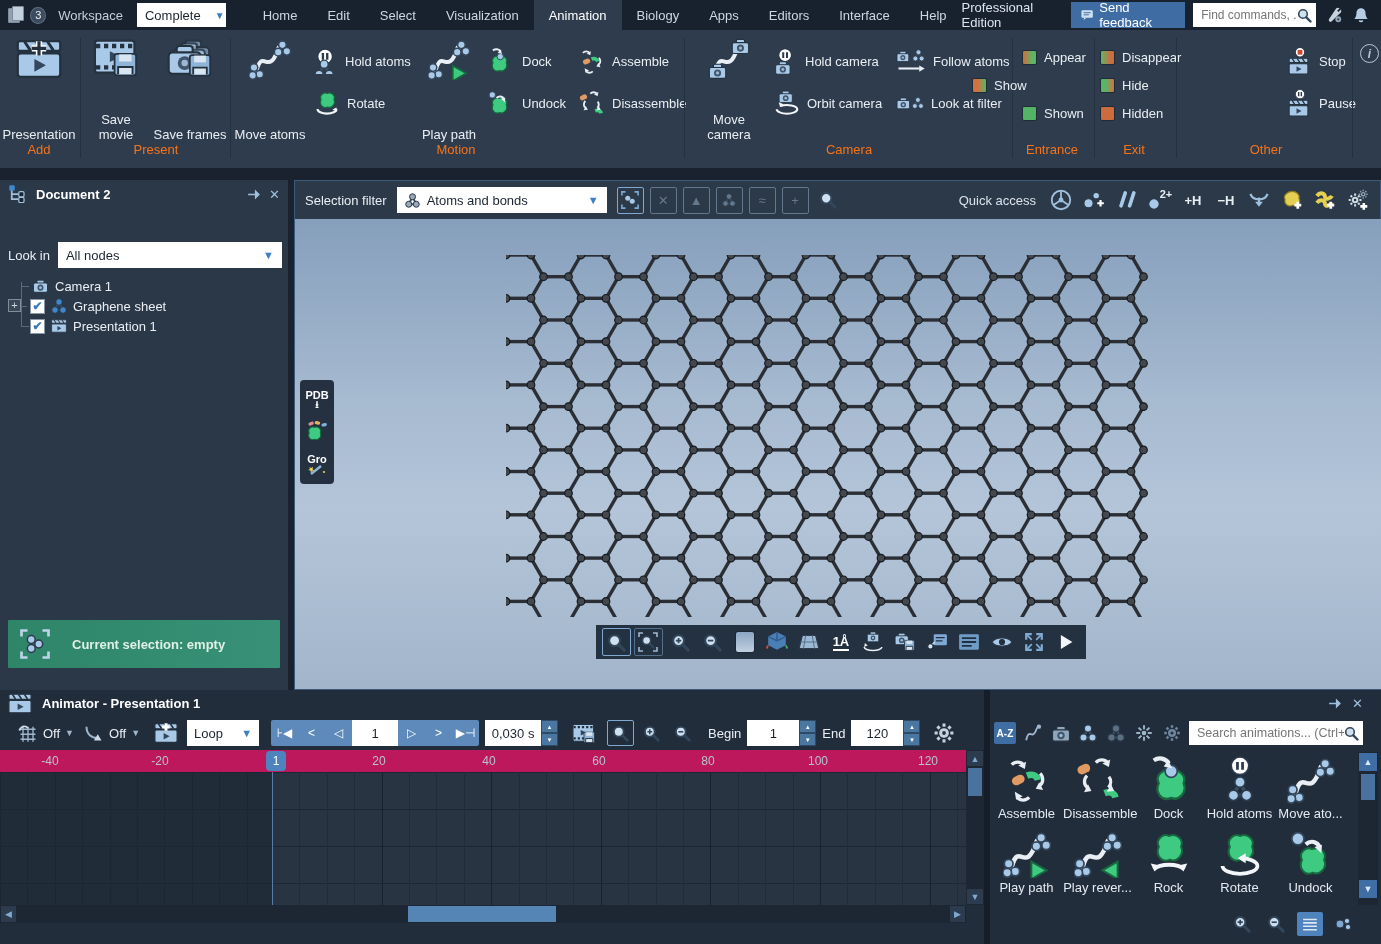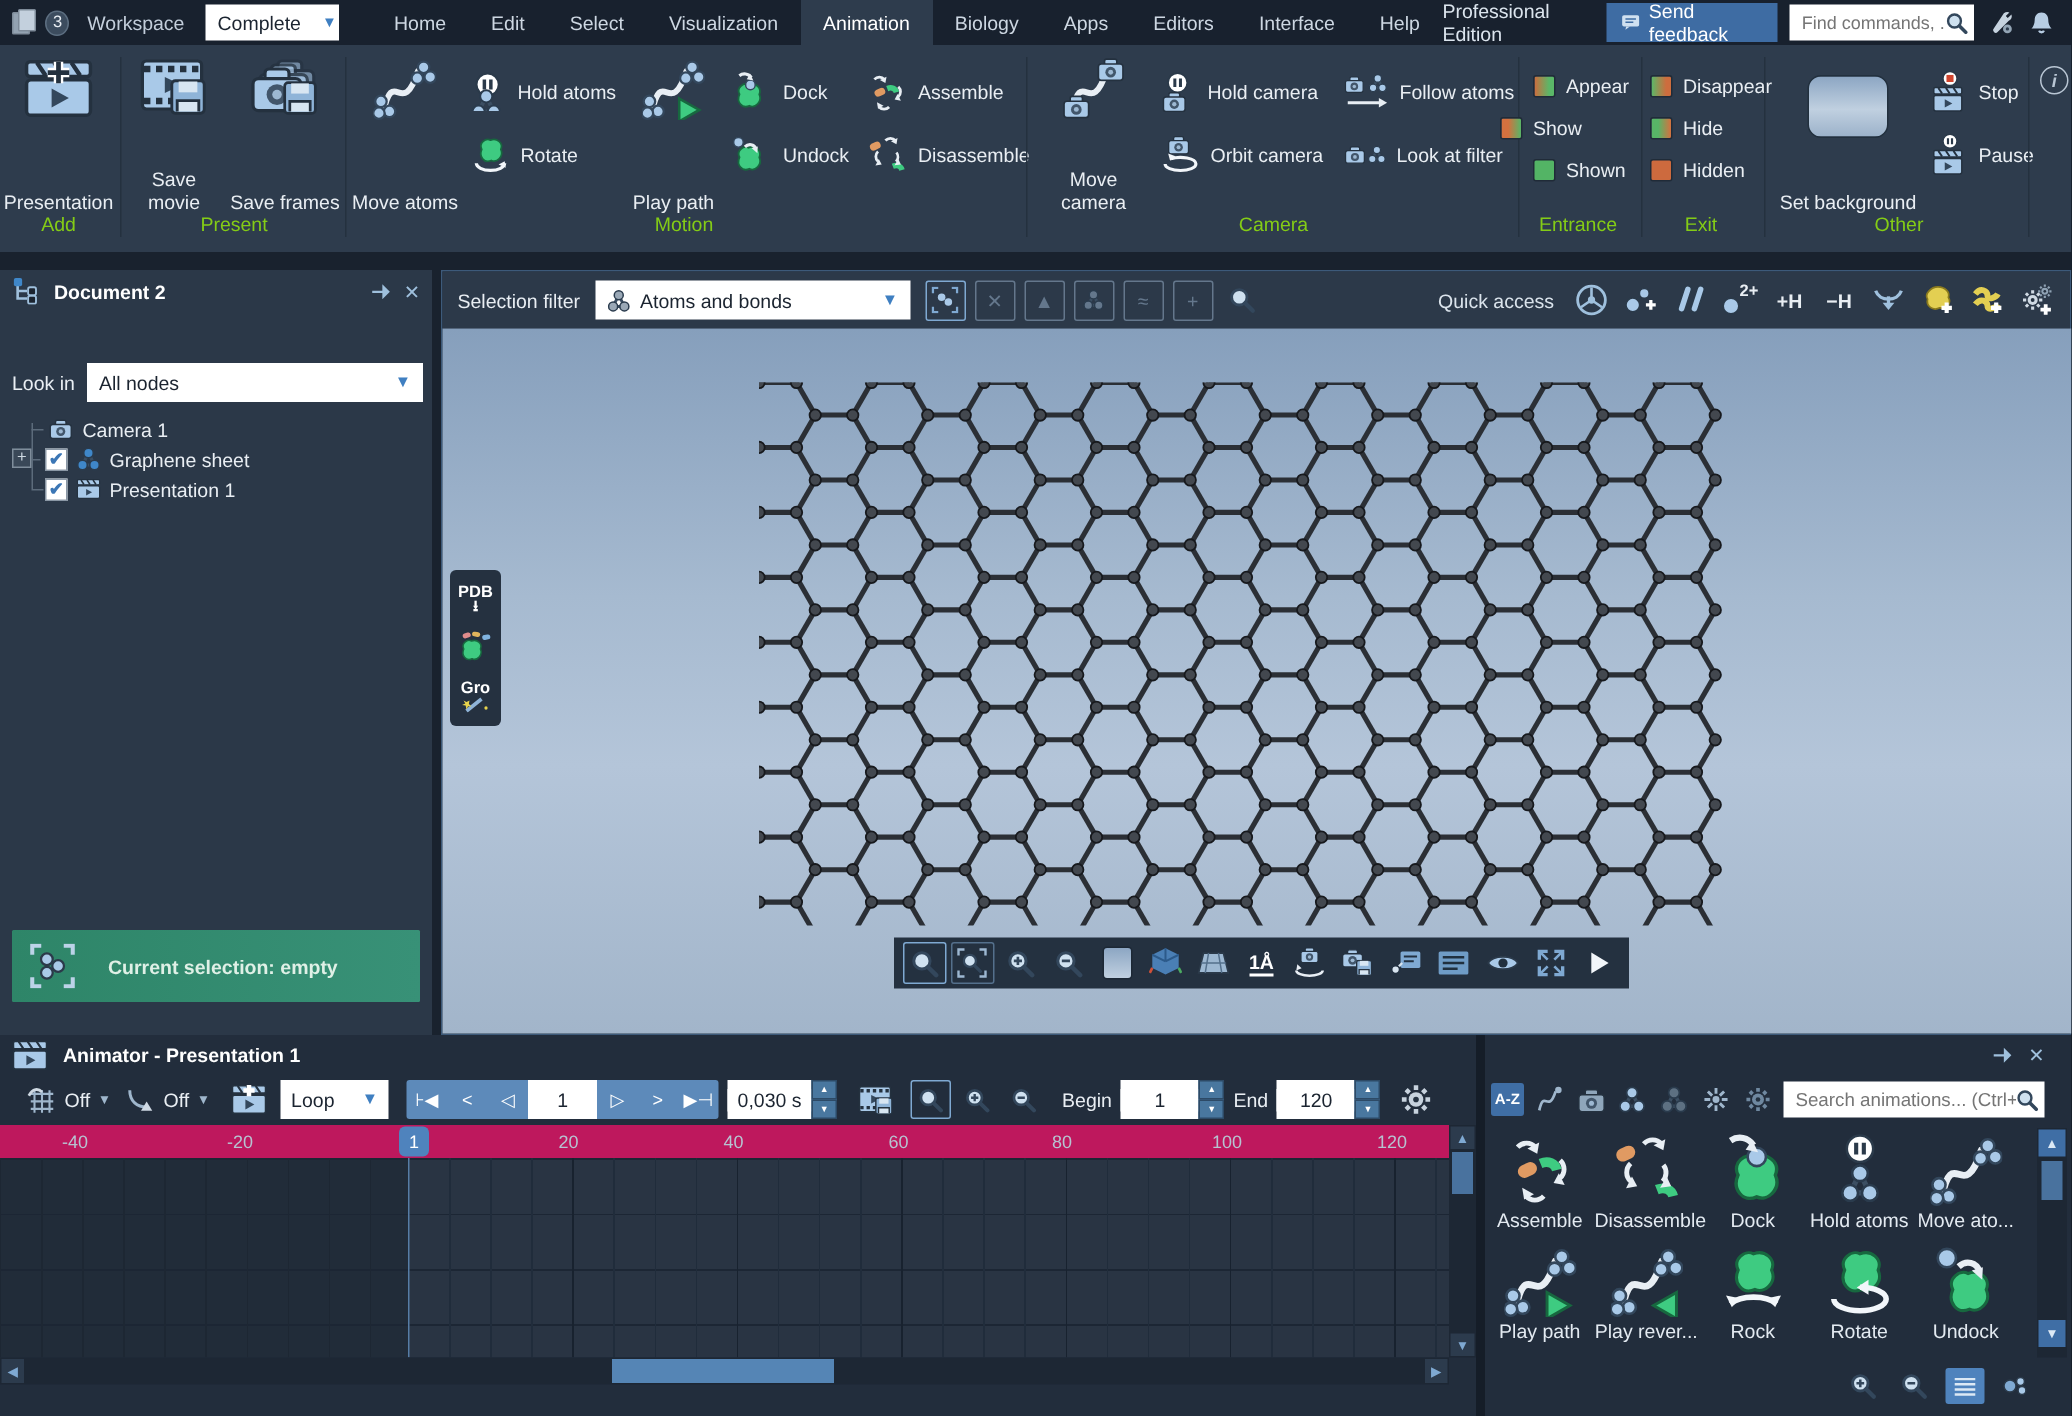--- a/index.html
+++ b/index.html
@@ -26,21 +26,21 @@
 .findbox{background:#fff;height:24px;width:130px;display:flex;align-items:center;padding:0 4px 0 8px}
 .findbox input{border:0;outline:0;width:96px;font-size:12px;color:#444}
 .tbico{width:22px;height:22px;display:flex;align-items:center;justify-content:center}
 
 
 .ribbon{position:absolute;left:0;top:30px;width:100%;height:138px;background:#2e3c4d}
 .rdiv{position:absolute;top:8px;height:120px;width:1px;background:#24313f}
 .rbig{position:absolute;top:8px;height:104px;display:flex;flex-direction:column;align-items:center;justify-content:flex-start;text-align:center;gap:6px;cursor:default}
 .rbig .lab{margin-top:auto;color:#e9eef3}
 .rsm{position:absolute;display:flex;align-items:center;gap:7px;height:30px;color:#e9eef3;cursor:default}
-.rgroup{position:absolute;top:112px;text-align:center;color:#84cc16;font-size:13px}
+.rgroup{position:absolute;top:112px;text-align:center;color:#f97316;font-size:13px}
 .sq{width:15px;height:15px;border-radius:2px;border:1px solid #202b38}
 .sq.g-appear{background:linear-gradient(90deg,#cd6d3e,#5bb768 75%)}
 .sq.g-show{background:linear-gradient(90deg,#d4713f 35%,#58b567)}
 .sq.g-shown{background:#53b465}
 .sq.g-disappear{background:linear-gradient(90deg,#5bb768,#cd6d3e 75%)}
 .sq.g-hide{background:linear-gradient(90deg,#58b567 35%,#d4713f)}
 .sq.g-hidden{background:#cd6a3e}
 .bgicon{width:54px;height:42px;border-radius:9px;border:1px solid #22303e;background:linear-gradient(180deg,#8ca6c3,#c0d0e0 55%,#9cb2ca)}
 .infoc{width:19px;height:19px;border-radius:50%;border:1.5px solid #b9c6d4;color:#b9c6d4;font-size:12px;display:flex;align-items:center;justify-content:center;font-style:italic;font-weight:bold}
 
@@ -390,21 +390,21 @@
           <use href="#i-cam" y="1" width="12" height="10.3" color="#a9c9e8"></use>
           <use href="#i-mol" x="13" y="1" width="10" height="10" fill="#a9c9e8"></use>
         </svg>
       <span>Look at filter</span>
     </div>
     <div class="rdiv" style="left:1012px"></div>
     <div class="rsm" style="left:1022px;top:12px">
         <span class="sq g-appear"></span>
         <span>Appear</span>
       </div>
-    <div class="rsm" style="left:1000px;top:40px">
+    <div class="rsm" style="left:972px;top:40px">
         <span class="sq g-show"></span>
         <span>Show</span>
       </div>
     <div class="rsm" style="left:1022px;top:68px">
         <span class="sq g-shown"></span>
         <span>Shown</span>
       </div>
     <div class="rdiv" style="left:1094px"></div>
     <div class="rsm" style="left:1100px;top:12px">
         <span class="sq g-disappear"></span>
@@ -412,24 +412,20 @@
       </div>
     <div class="rsm" style="left:1100px;top:40px">
         <span class="sq g-hide"></span>
         <span>Hide</span>
       </div>
     <div class="rsm" style="left:1100px;top:68px">
         <span class="sq g-hidden"></span>
         <span>Hidden</span>
       </div>
     <div class="rdiv" style="left:1176px"></div>
-    <div class="rbig" style="left:1182px;width:100px">
-      <div class="bgicon" style="margin-top:12px"></div>
-      <div class="lab">Set background</div>
-    </div>
     <div class="rsm" style="left:1288px;top:16px">
       <svg width="24" height="28" viewBox="0 0 16 19">
           <circle cx="8" cy="3.6" r="3.3" fill="#fff" stroke="#2b3a4a" stroke-width=".9"></circle>
           <rect x="6.4" y="2" width="3.2" height="3.2" fill="#d0452f"></rect>
           <use href="#i-clap" y="7" width="14" height="12" color="#a9c9e8"></use>
         </svg>
       <span>Stop</span>
     </div>
     <div class="rsm" style="left:1288px;top:58px">
       <svg width="24" height="28" viewBox="0 0 16 19">

